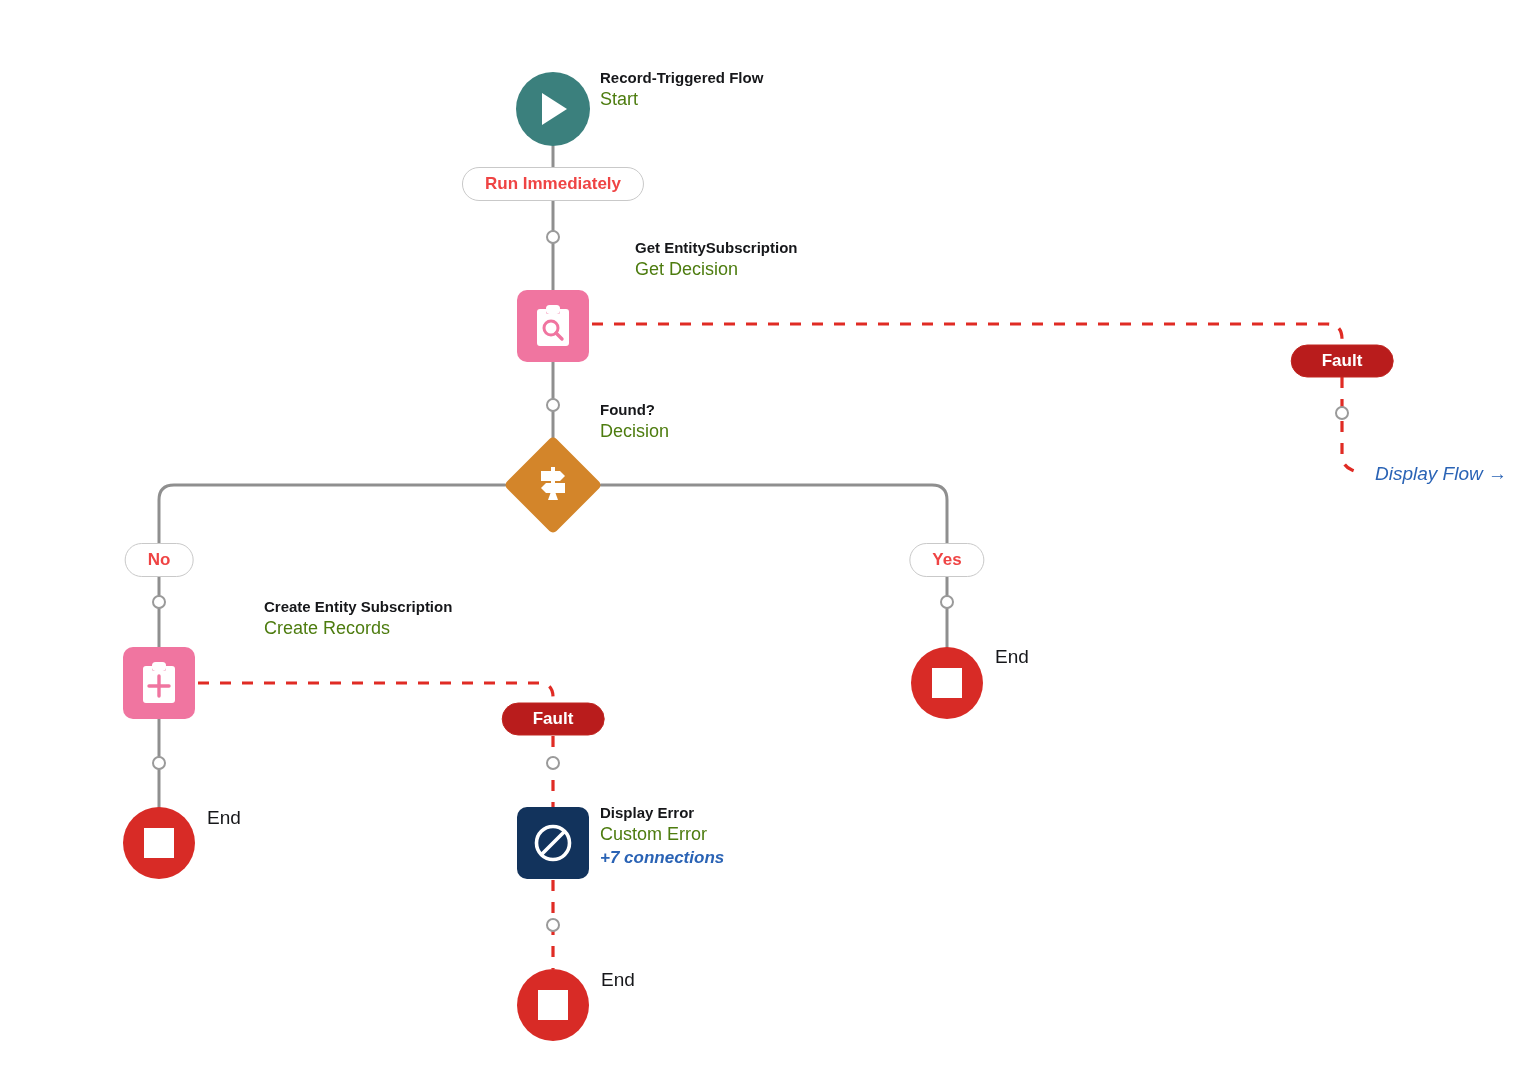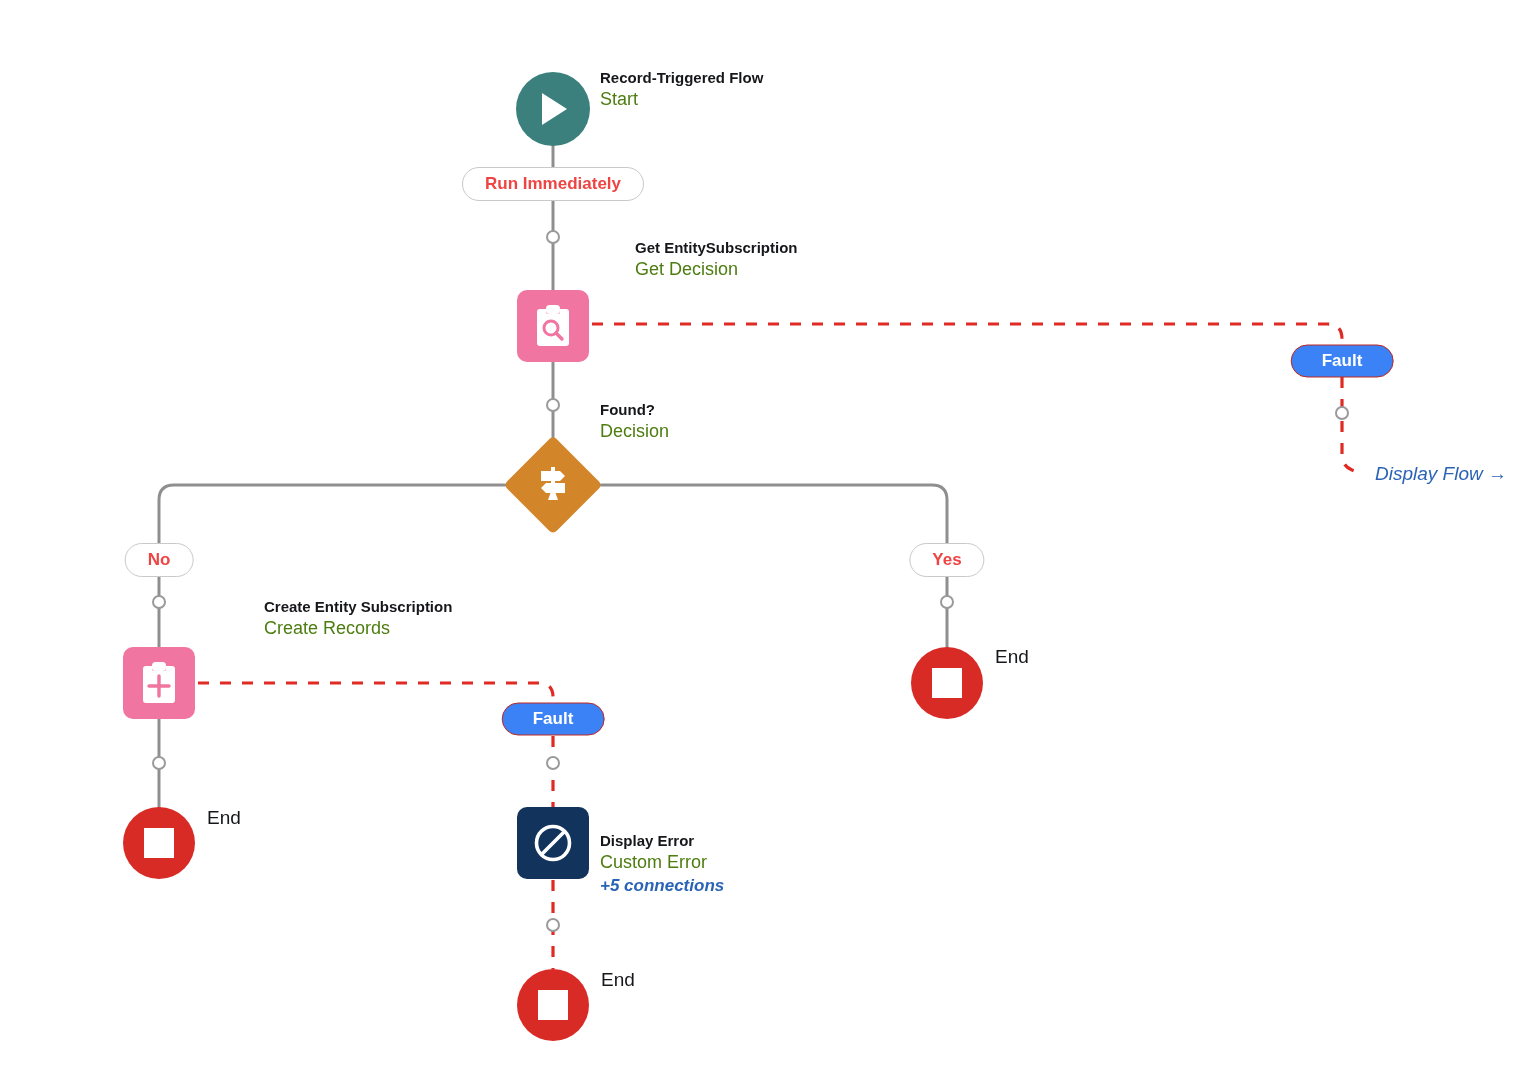--- a/index.html
+++ b/index.html
@@ -106,21 +106,21 @@
     height: 34px;
     line-height: 31px;
     padding: 0 22px;
     font-size: 17px;
     font-weight: bold;
     color: #ef4444;
     white-space: nowrap;
     box-sizing: border-box;
   }
   .pill-fault {
-    background: #3b82f6;
+    background: #b91c1c;
     border-color: #c02621;
     color: #ffffff;
     padding: 0 30px;
     height: 33px;
     line-height: 30px;
   }
 
   
   .lbl {
     position: absolute;
@@ -299,24 +299,24 @@
   <div class="node" style="left:553px; top:843px;">
     <div class="el-box el-navy">
       <span>
         <svg width="46" height="46" viewBox="0 0 46 46">
           <circle cx="23" cy="23" r="16.5" fill="none" stroke="#ffffff" stroke-width="3.6"></circle>
           <line x1="12" y1="34" x2="34" y2="12" stroke="#ffffff" stroke-width="3.6" stroke-linecap="round"></line>
         </svg>
       </span>
     </div>
   </div>
-  <div class="lbl" style="left:600px; top:831px;">
+  <div class="lbl" style="left:600px; top:803px;">
     <span class="t1">Display Error</span>
     <span class="t2">Custom Error</span>
-    <span class="t3">+5 connections</span>
+    <span class="t3">+7 connections</span>
   </div>
 
   <div class="node" style="left:947px; top:683px;">
     <div class="end-circle">
       <span class="end-square"></span>
     </div>
   </div>
   <div class="lbl lbl-end" style="left:995px; top:644px;">End</div>
 
   <div class="node" style="left:159px; top:843px;">

